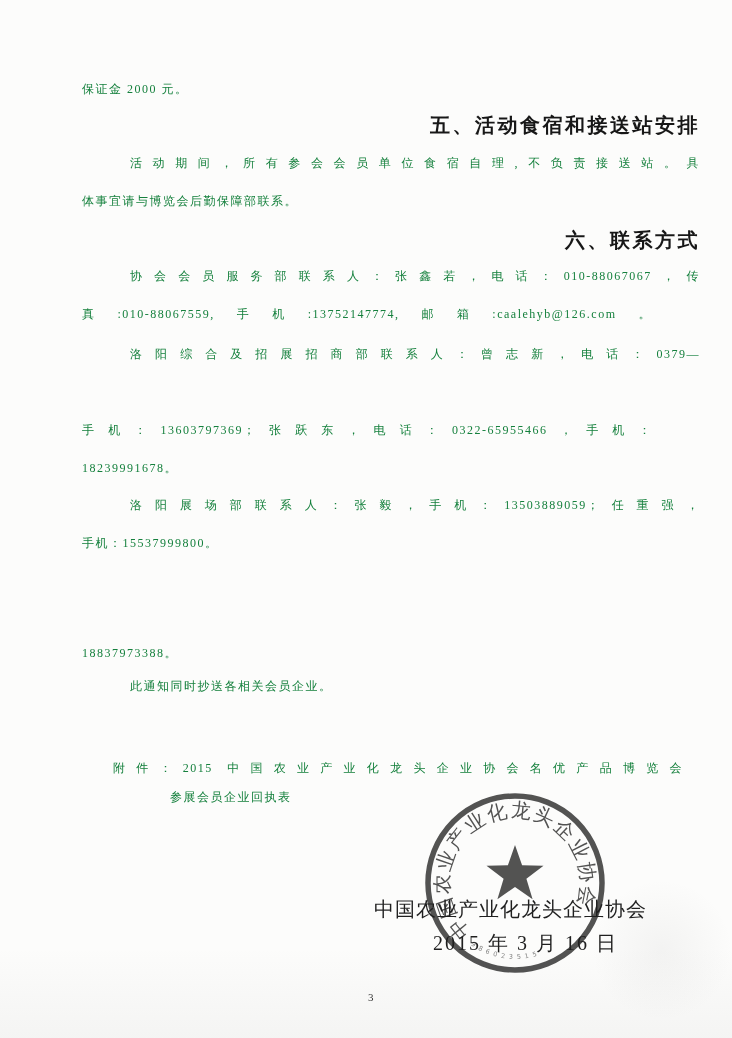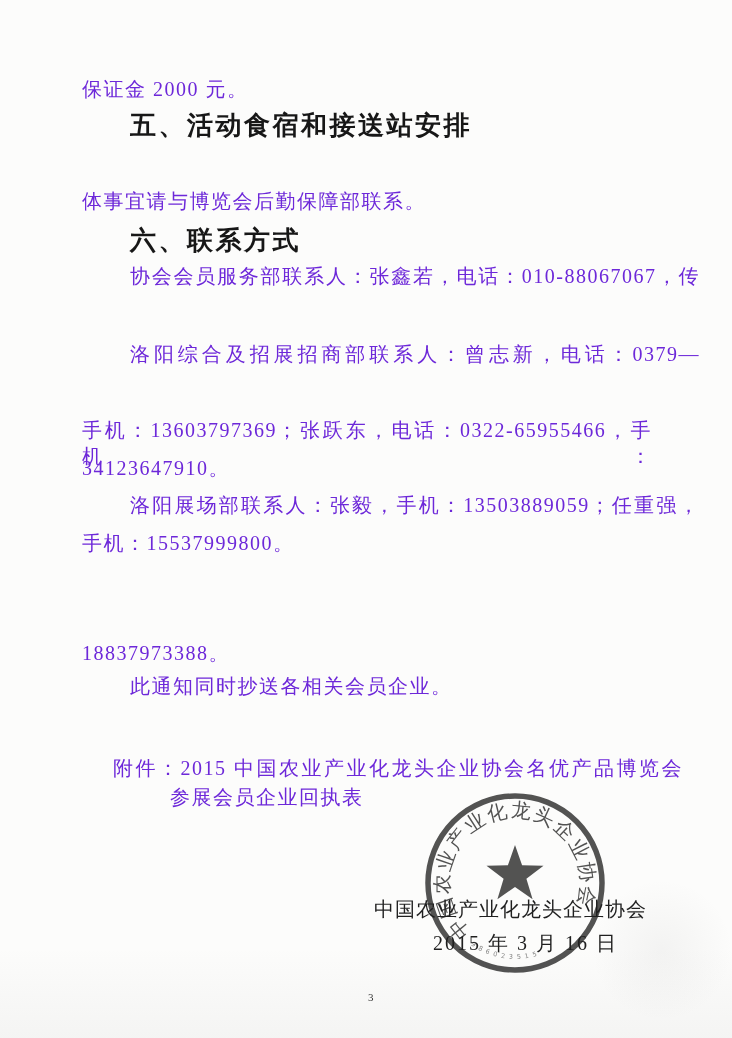--- a/index.html
+++ b/index.html
@@ -29,40 +29,41 @@
     position: absolute;
     right: 0; top: 880px;
     width: 140px; height: 140px;
     background: radial-gradient(closest-side, rgba(120,120,120,0.07), rgba(120,120,120,0));
     pointer-events: none;
   }
   .line {
     position: absolute;
     left: 82px;
     width: 570px;
-    font-size: 20px;
+    font-size: 12px;
     letter-spacing: 1.5px;
     line-height: 26px;
     white-space: nowrap;
-    color: #6d28d9;
+    color: #15803d;
   }
   .fill {
     white-space: normal;
     text-align: justify;
     text-align-last: justify;
   }
   .indent { padding-left: 48px; }
   .indent-attach { padding-left: 31px; margin-top: 8px; }
   .indent-attach2 { padding-left: 88px; }
   .heading {
     font-family: "DejaVu Sans", sans-serif;
     font-weight: 700;
-    font-size: 26px;
+    font-size: 20px;
     letter-spacing: 2.5px;
     color: #171717;
+    text-align: right;
   }
   .signature {
     position: absolute;
     left: 374px;
     top: 896px;
     font-size: 20px;
     letter-spacing: 1px;
     white-space: nowrap;
     color: #1f1f1f;
     z-index: 3;
@@ -95,26 +96,28 @@
     z-index: 2;
   }
 </style>
 </head>
 <body>
 
 <div class="page">
 
   <div class="line" style="top:76px">保证金 2000 元。</div>
   <div class="line heading indent" style="top:112px">五、活动食宿和接送站安排</div>
+  <div class="line fill indent" style="top:150px">活动期间，所有参会会员单位食宿自理,不负责接送站。具</div>
   <div class="line heading indent" style="top:227px">六、联系方式</div>
   <div class="line" style="top:188px">体事宜请与博览会后勤保障部联系。</div>
   <div class="line fill indent" style="top:263px">协会会员服务部联系人：张鑫若，电话：010-88067067，传</div>
+  <div class="line fill" style="top:301px">真:010-88067559,手机:13752147774,邮箱:caalehyb@126.com。</div>
   <div class="line fill indent" style="top:341px">洛阳综合及招展招商部联系人：曾志新，电话：0379—</div>
   <div class="line fill" style="top:417px">手机：13603797369；张跃东，电话：0322-65955466，手机：</div>
-  <div class="line" style="top:455px">34123647910。</div>
+  <div class="line" style="top:455px">18239991678。</div>
   <div class="line fill indent" style="top:492px">洛阳展场部联系人：张毅，手机：13503889059；任重强，</div>
   <div class="line" style="top:530px">手机：15537999800。</div>
   <div class="line" style="top:640px">18837973388。</div>
   <div class="line indent" style="top:673px">此通知同时抄送各相关会员企业。</div>
   <div class="line fill indent-attach" style="top:747px">附件：2015 中国农业产业化龙头企业协会名优产品博览会</div>
   <div class="line indent-attach2" style="top:784px">参展会员企业回执表</div>
 
   <svg class="stamp" viewBox="0 0 210 210" xmlns="http://www.w3.org/2000/svg">
     <defs>
       <path id="arcTop" d="M 67.1,159.1 A 66,66 0 1 1 142.9,159.1" fill="none"></path>

